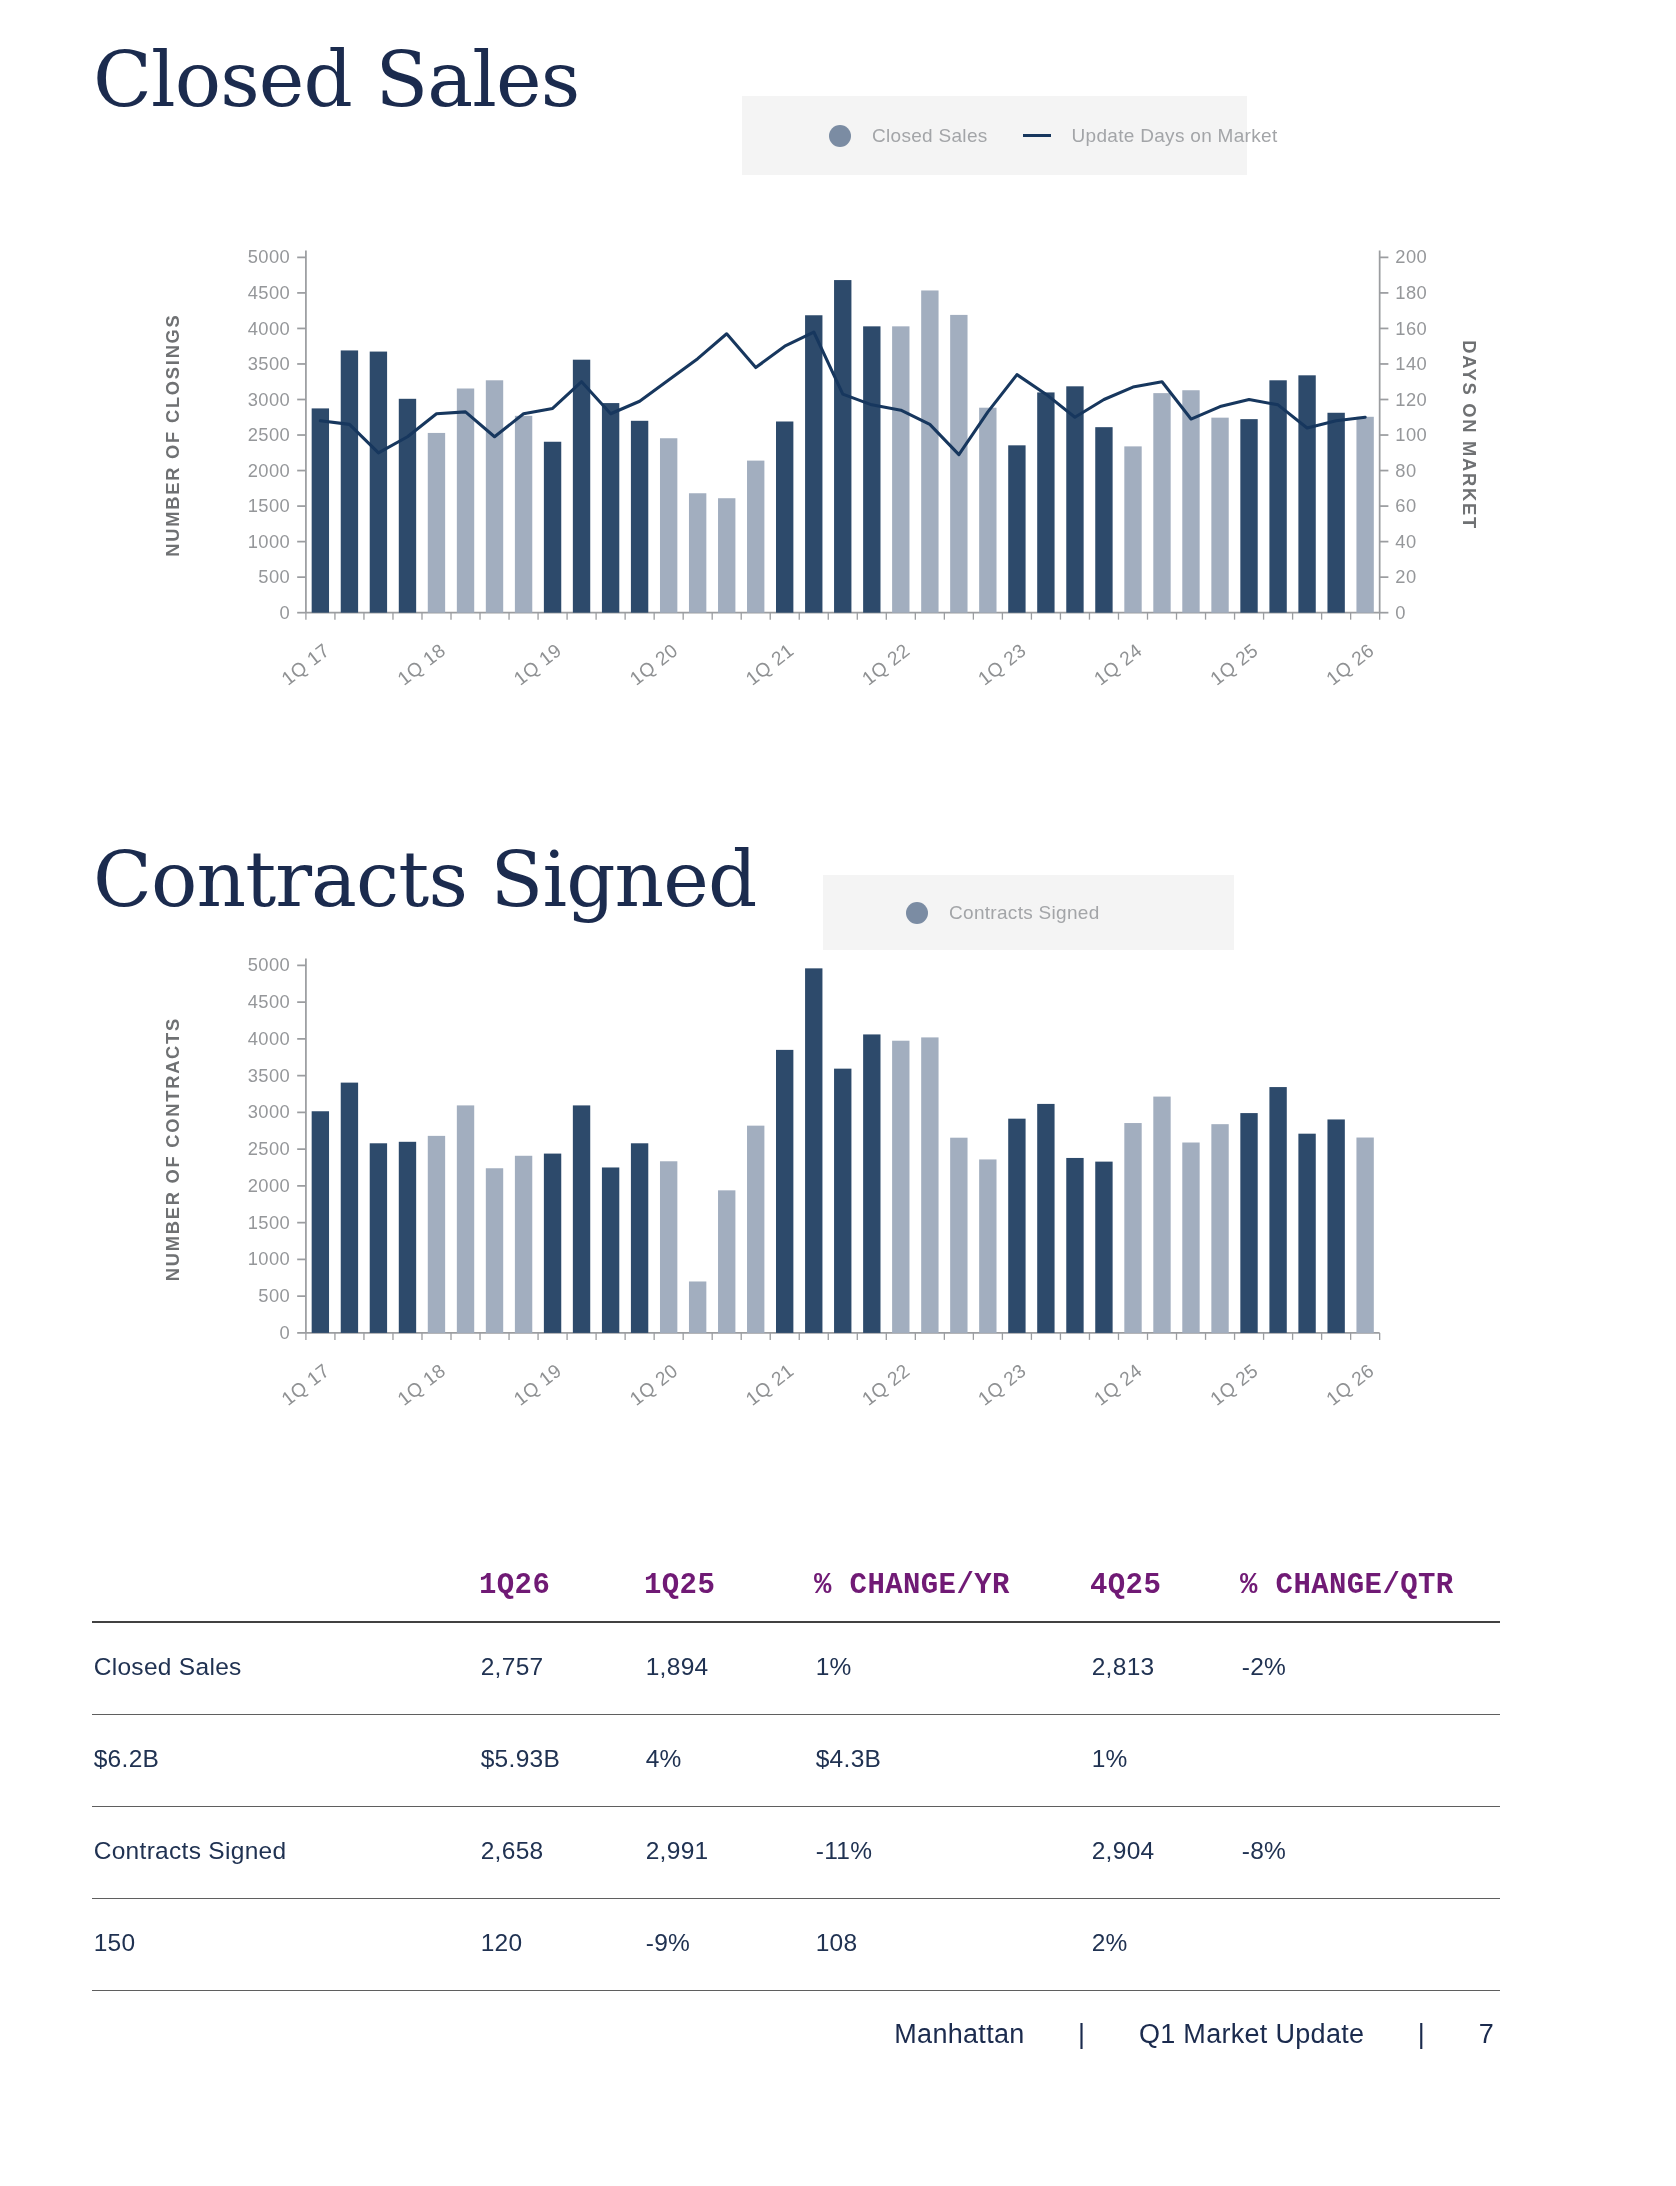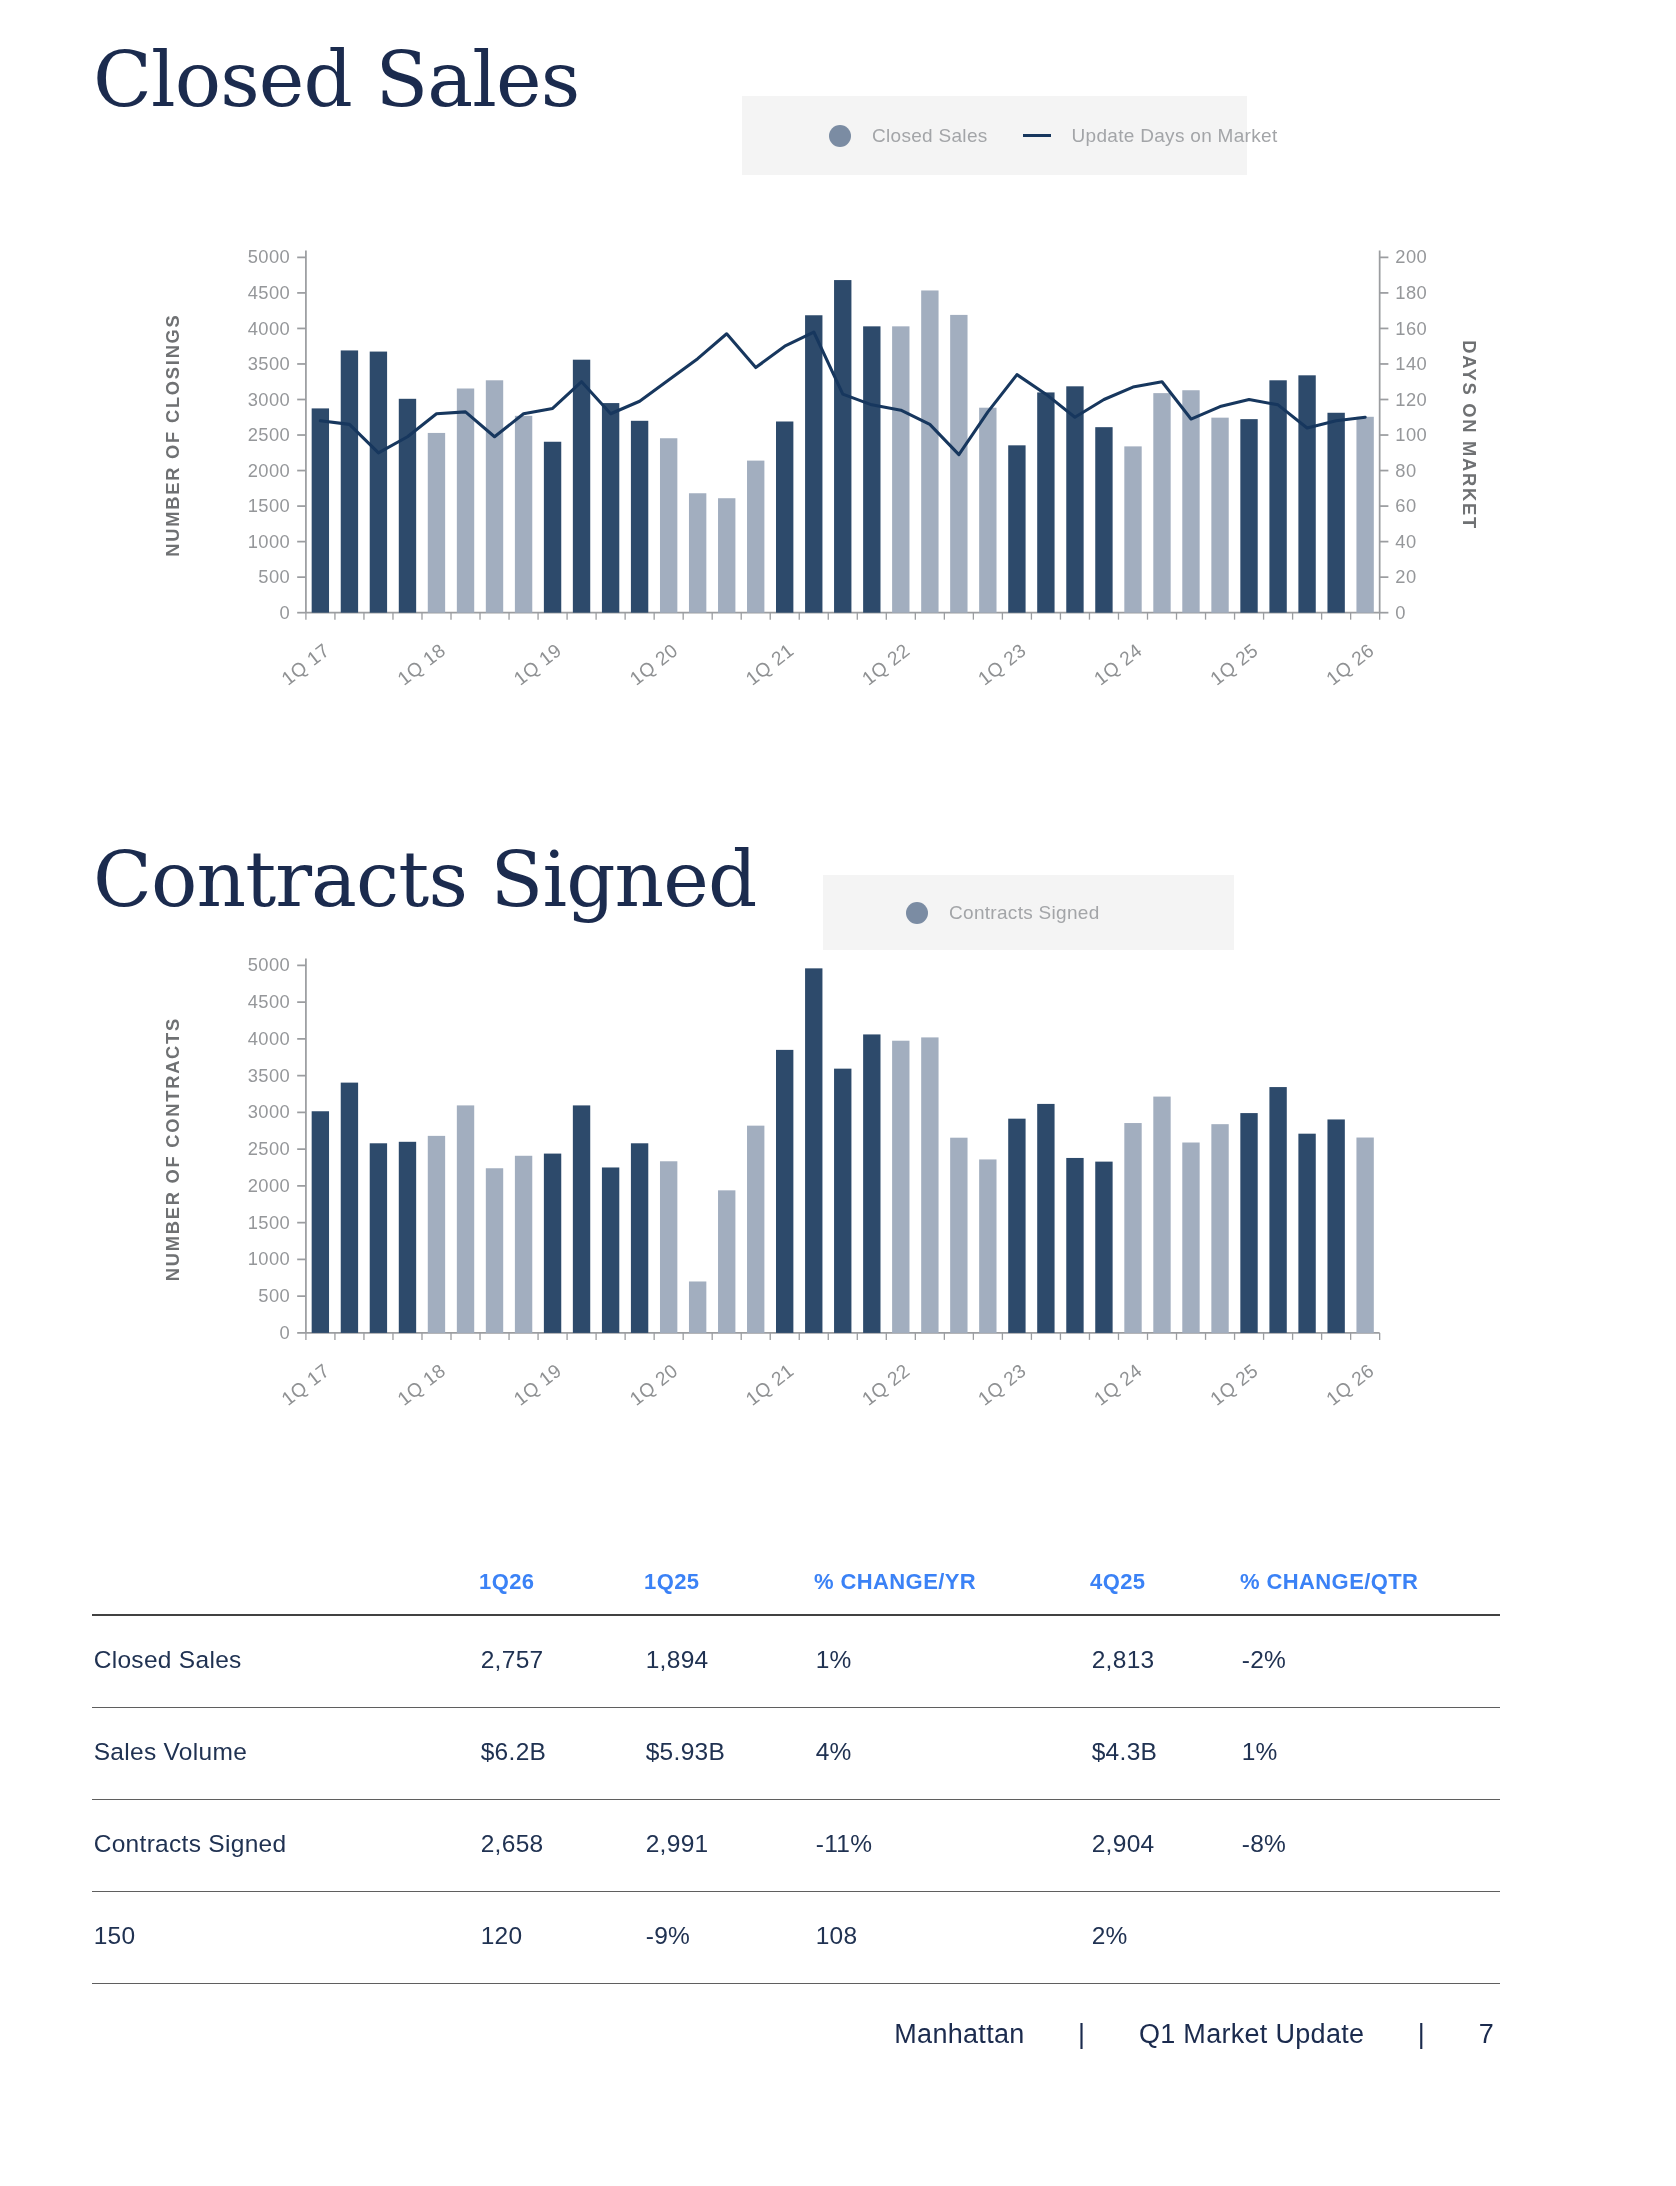--- a/index.html
+++ b/index.html
@@ -18,21 +18,21 @@
   svg{position:absolute;overflow:visible;}
   #chart-closed{left:122px;top:205px;}
   #chart-contracts{left:122px;top:913px;}
   .tick{font-size:21px;fill:#95979a;letter-spacing:.5px;font-family:"Liberation Sans",sans-serif;}
   .xtick{font-size:22px;fill:#8f9193;letter-spacing:.5px;font-family:"Liberation Sans",sans-serif;}
   .axis-title{font-size:21px;fill:#6f7173;font-weight:bold;letter-spacing:2px;
         font-family:"Liberation Sans",sans-serif;}
   .market-table{position:absolute;left:92px;top:1569px;width:1408px;}
   .t-row{display:grid;grid-template-columns:387px 165px 170px 276px 150px 259px;align-items:end;}
   .t-head{border-bottom:2.6px solid #414141;padding-bottom:19px;}
-  .t-head .t-cell{font-size:22px;font-weight:bold;color:#3b82f6;letter-spacing:0.4px;}
+  .t-head .t-cell{font-size:29px;font-weight:bold;color:#701a75;letter-spacing:0.4px;font-family:Liberation Mono, monospace;}
   .t-body{border-bottom:1.7px solid #5f5f5f;}
   .t-body .t-cell{font-size:24.5px;font-weight:300;color:#203252;padding:30px 0 33px 1.7px;letter-spacing:0.3px;}
   .footer{position:absolute;top:2019px;right:157px;display:flex;align-items:center;
         font-size:27px;color:#1b2b4e;letter-spacing:0.3px;gap:36px;}
   .footer .sep{margin:0 17.5px;font-weight:300;}
 </style>
 </head>
 <body>
 
 <div class="page">
@@ -315,21 +315,20 @@
       </div>
       <div class="t-row t-body">
         <div class="t-cell">Closed Sales</div>
         <div class="t-cell">2,757</div>
         <div class="t-cell">1,894</div>
         <div class="t-cell">1%</div>
         <div class="t-cell">2,813</div>
         <div class="t-cell">-2%</div>
       </div>
       <div class="t-row t-body">
-        <div class="t-cell">Sales Volume</div>
         <div class="t-cell">$6.2B</div>
         <div class="t-cell">$5.93B</div>
         <div class="t-cell">4%</div>
         <div class="t-cell">$4.3B</div>
         <div class="t-cell">1%</div>
       </div>
       <div class="t-row t-body">
         <div class="t-cell">Contracts Signed</div>
         <div class="t-cell">2,658</div>
         <div class="t-cell">2,991</div>

